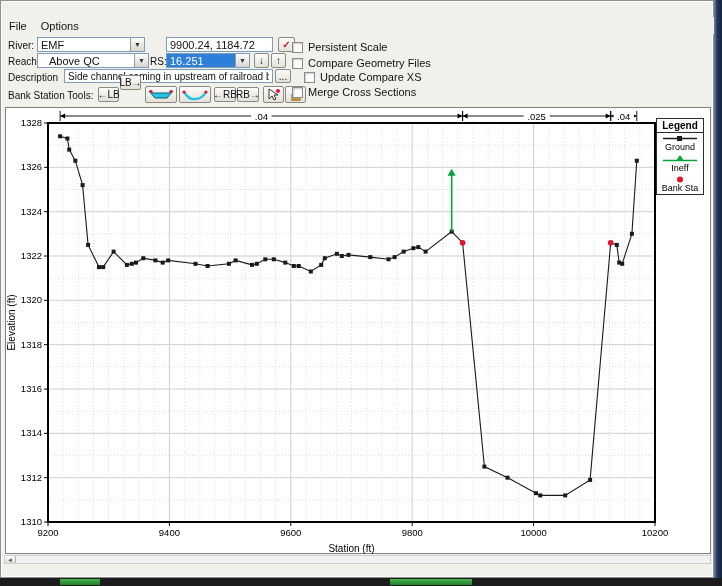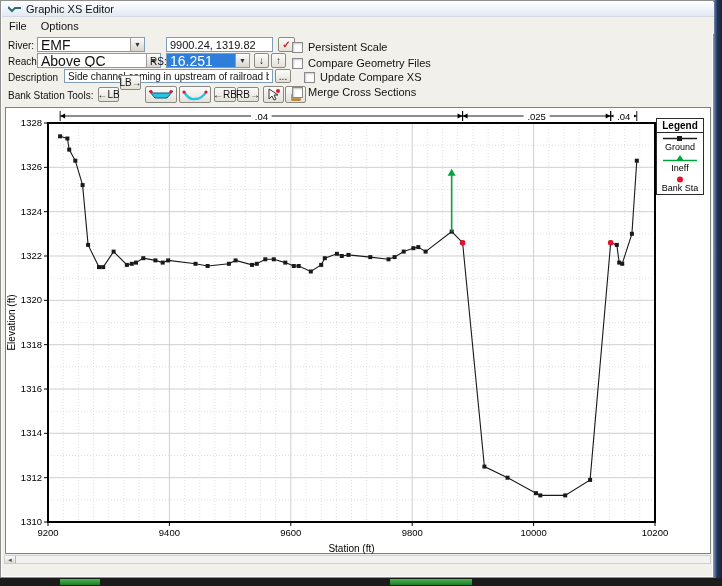--- a/index.html
+++ b/index.html
@@ -38,21 +38,21 @@
   #menubar { left:1px; top:16px; width:712px; height:17px; background:#f1f0ea; display:flex;
     align-items:center; }
   .menu-item { font-size:11px; color:#111; padding:1px 7px; }
 
   
   .lbl { position:absolute; font-size:10px; color:#111; }
   .field { position:absolute; background:#fff; border:1px solid #7f9db9;
     font-size:11px; color:#111; display:flex; align-items:center; padding:0 3px; }
   .combo { position:absolute; background:#fff; border:1px solid #7f9db9; display:flex;
     align-items:stretch; }
-  .combo .ctext { flex:1; font-size:14px; color:#111; display:flex; align-items:center;
+  .combo .ctext { flex:1; font-size:11px; color:#111; display:flex; align-items:center;
     padding:0 3px; overflow:hidden; white-space:nowrap; }
   .combo .ctext.sel { background:#2e7fd9; color:#fff; }
   .drop { width:14px; background:linear-gradient(#fdfdfd,#d7d5cd); border-left:1px solid #9a9a9a;
     display:flex; align-items:center; justify-content:center; font-size:7px; color:#333; }
   .btn { position:absolute; background:linear-gradient(#fcfcfb,#e3e1d8); border:1px solid #8a8a83;
     border-radius:2px; font-size:10px; color:#111; display:flex; align-items:center;
     justify-content:center; white-space:nowrap; }
   .cb { position:absolute; display:flex; align-items:center; gap:5px; }
   .cb .box { width:11px; height:11px; background:#fff; border:1px solid #8a8a8a;
     box-shadow:inset 1px 1px 2px #c9c9c9; }
@@ -93,44 +93,38 @@
 <div class="abs" id="bg-fragment">
   <i style="left:20px;top:2px;width:3px;height:10px;"></i>
   <i style="left:8px;top:4px;width:10px;height:2px;"></i>
 </div>
 <div class="abs" id="bg-bottom-strip"></div>
 <div class="abs task-green" style="left:60px;width:40px;"></div>
 <div class="abs task-green" style="left:390px;width:82px;"></div>
 
 <div class="abs" id="win">
 
-  <div class="abs" id="titlebar">
-    <svg id="title-icon" viewBox="0 0 13 9">
-      <path d="M0 2 L4 6 L7 3 L13 3" fill="none" stroke="#2e6e6e" stroke-width="2"></path>
-    </svg>
-    <span id="title-text">Graphic XS Editor</span>
-  </div>
 
   <div class="abs" id="menubar">
     <span class="menu-item">File</span>
     <span class="menu-item">Options</span>
   </div>
 
   <span class="lbl" style="left:7px;top:39px;">River:</span>
   <div class="combo" style="left:36px;top:36px;width:108px;height:15px;">
     <span class="ctext">EMF</span>
     <span class="drop">▼</span>
   </div>
   <div class="field" style="left:165px;top:36px;width:107px;height:15px;">
-    <span>9900.24, 1319.82</span>
+    <span>9900.24, 1184.72</span>
   </div>
   <div class="btn" style="left:277px;top:36px;width:17px;height:15px;color:#c41b1b;font-weight:bold;">✓</div>
 
   <span class="lbl" style="left:7px;top:55px;">Reach:</span>
-  <div class="combo" style="left:36px;top:52px;width:124px;height:15px;">
+  <div class="combo" style="left:36px;top:52px;width:112px;height:15px;padding-left:8px;">
     <span class="ctext">Above QC</span>
     <span class="drop">▼</span>
   </div>
   <span class="lbl" style="left:149px;top:55px;">RS:</span>
   <div class="combo" style="left:165px;top:52px;width:84px;height:15px;text-align:center;">
     <span class="ctext sel">16.251</span>
     <span class="drop">▼</span>
   </div>
   <div class="btn" style="left:253px;top:52px;width:15px;height:15px;font-weight:bold;">
       <span>↓</span>

